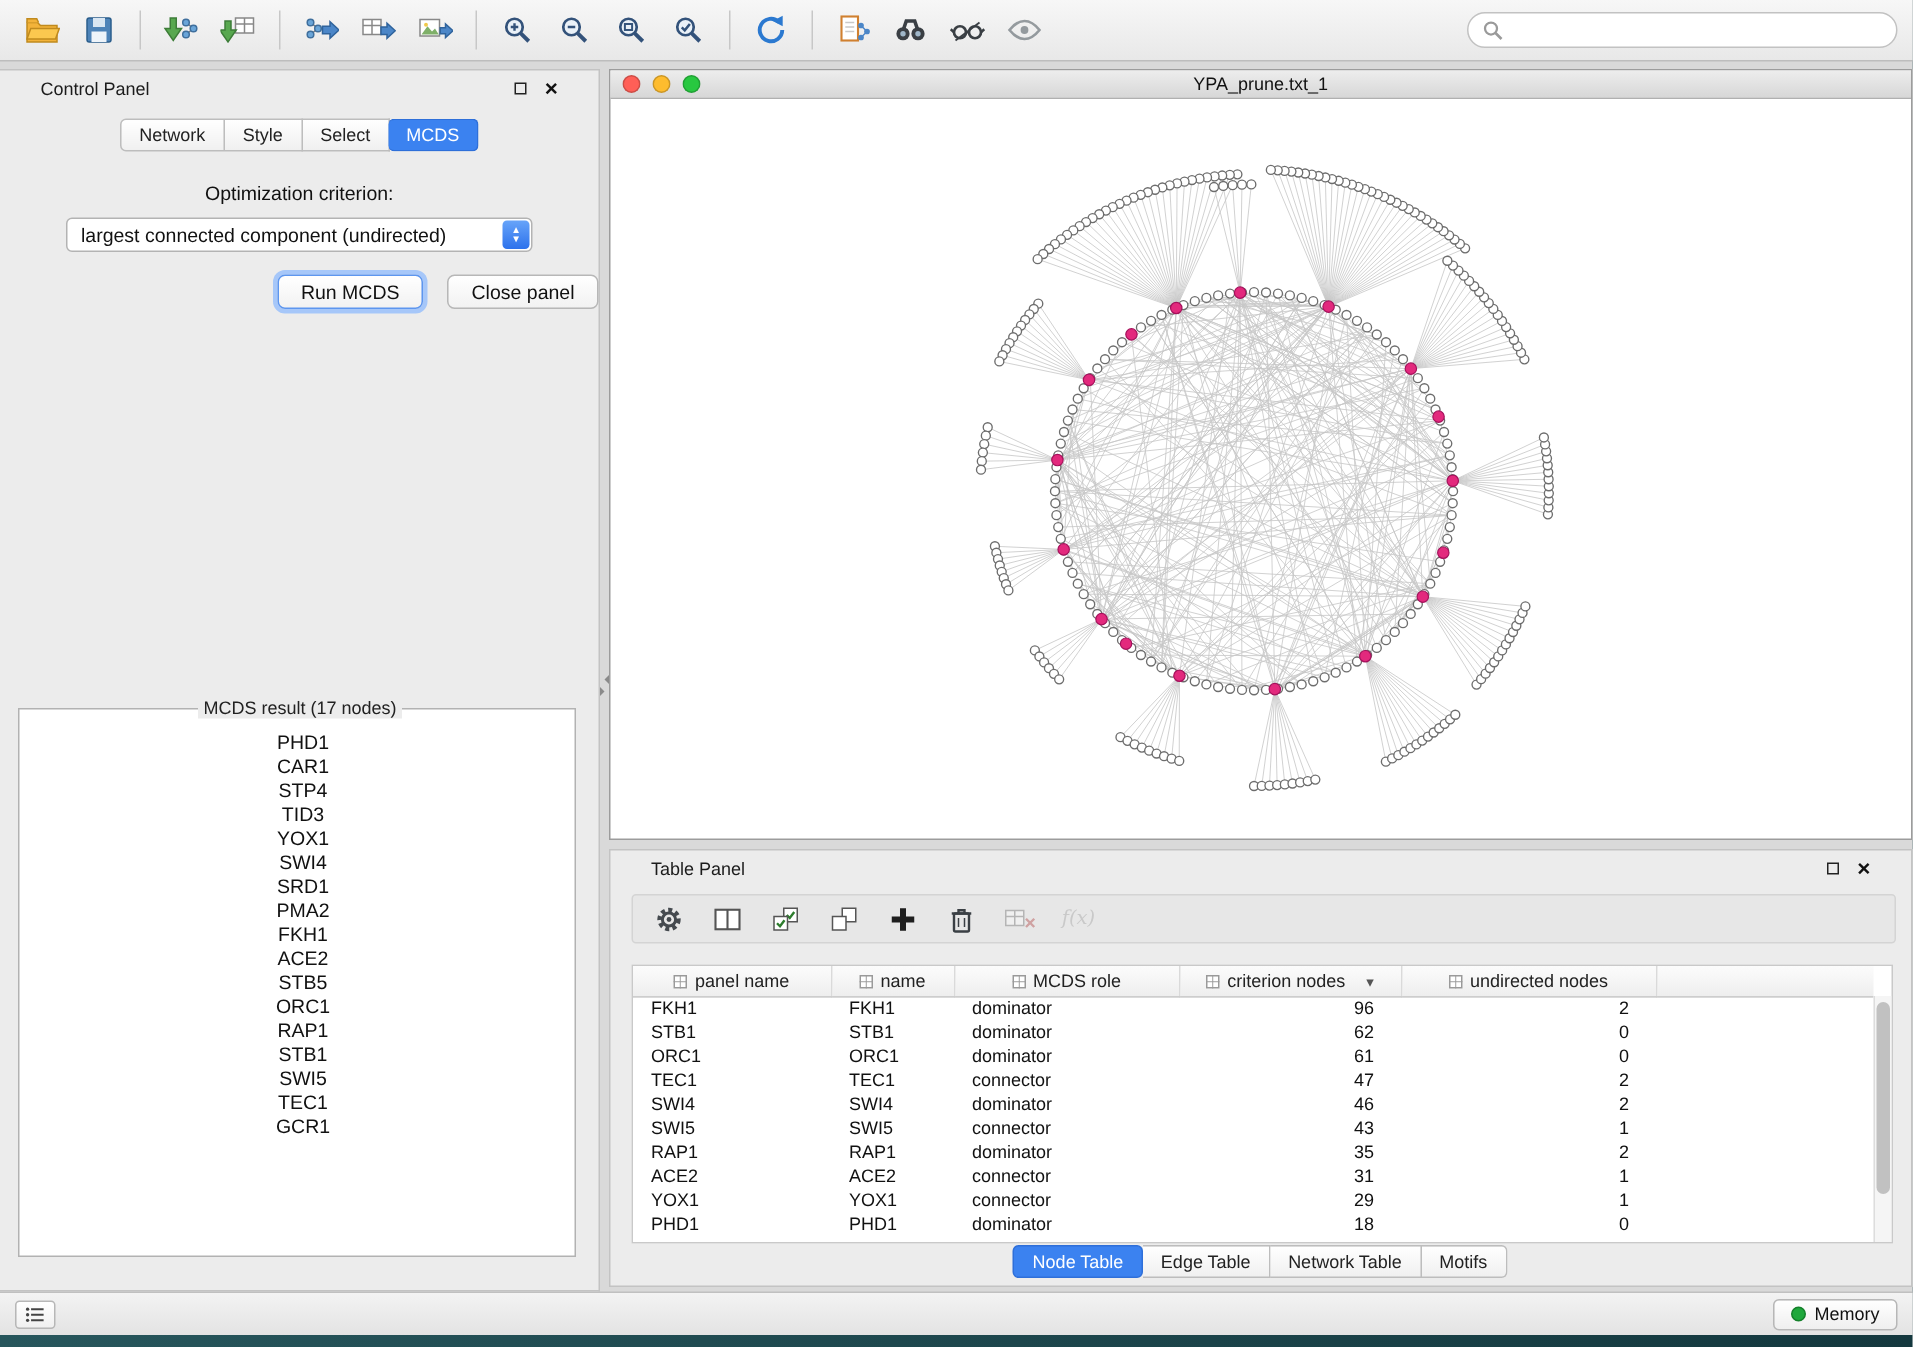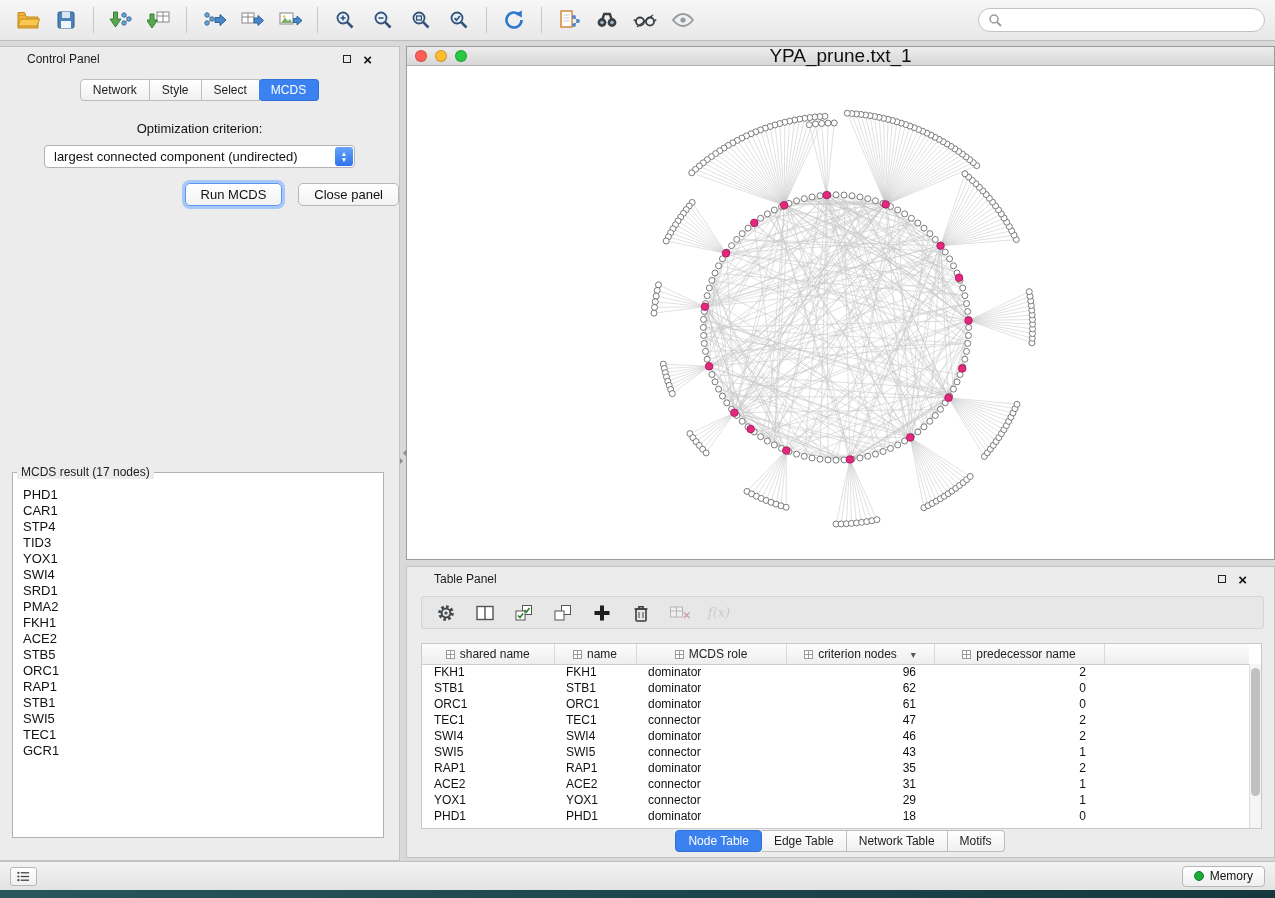--- a/index.html
+++ b/index.html
@@ -42,41 +42,41 @@
   .dd-stepper { position:absolute; right:1px; top:1px; bottom:1px; width:18px;
     background:linear-gradient(#67a4f9,#2d72ec); border-radius:3px;
     display:flex; flex-direction:column; align-items:center; justify-content:center;
     color:#fff; font-size:6.5px; line-height:5.5px; }
   .btn-row { display:flex; justify-content:flex-end; gap:16px; margin-top:15px; }
   .mac-btn { font-size:13px; padding:3px 15px; background:linear-gradient(#ffffff,#f2f2f2);
     border:1px solid #b7b7b7; border-radius:5px; color:#111; }
   .mac-btn.focused { box-shadow:0 0 0 3px #a6c7f9; border-color:#5d96ef; }
 
   .result-box { position:absolute; left:12px; right:15px; top:418px; bottom:22px;
-    border:1px solid #b2b2b2; background:#fff; margin:0; padding:6px 2px 2px; }
+    border:1px solid #b2b2b2; background:#fff; margin:0; padding:6px 2px 2px;text-align:center; }
   .result-box legend { font-size:12px; color:#222; background:#ececec; padding:0 4px; margin-left:2px; }
   .result-list { height:100%; overflow:hidden; padding:2px 0 0 8px; font-size:13px; line-height:16px; color:#111; }
   .mcds-item { height:16px; }
 
   
   .vsplitter { position:absolute; left:400px; top:46px; width:6px; height:815px; background:#d9d9d9; }
   .vsplitter .grip { position:absolute; top:404px; left:0; width:6px; height:18px;
     display:flex; flex-direction:column; align-items:center; gap:2px; }
   .grip i { width:0; height:0; border:3px solid transparent; display:block; }
   .grip .l { border-right-color:#8a8a8a; }
   .grip .r { border-left-color:#8a8a8a; }
 
   
   .network-window { position:absolute; left:406px; top:46px; width:869px; height:514px;
     background:#fff; border:1px solid #9c9c9c; }
   .net-titlebar { height:19px; background:linear-gradient(#ededed,#d7d7d7); border-bottom:1px solid #b0b0b0;
     position:relative; display:flex; align-items:center; padding-left:8px; gap:8px; }
   .tl { width:12px; height:12px; border-radius:50%; border:0.5px solid rgba(0,0,0,.2); }
   .tl.red { background:#ff5f57; } .tl.yellow { background:#febc2e; } .tl.green { background:#28c840; }
-  .net-title { position:absolute; left:0; right:0; text-align:center; font-size:19px; color:#111; }
+  .net-title { position:absolute; left:0; right:0; text-align:center; font-size:12px; color:#111; }
   .net-canvas { display:block; width:867px; height:493px; }
 
   
   .table-panel { position:absolute; left:406px; top:566px; width:869px; height:292px;
     background:#ececec; border:1px solid #c3c3c3; }
   .tp-toolbar { margin:5px 10px 0 14px; height:33px; display:flex; align-items:center; gap:15px;
     background:#e7e7e7; border:1px solid #d4d4d4; border-radius:3px; padding:0 12px; }
   .tico { width:24px; height:24px; display:flex; align-items:center; justify-content:center;
     background:none; border:0; padding:0; }
   .tico.disabled { opacity:.38; }
@@ -1172,25 +1172,25 @@
         <colgroup>
           <col style="width:132px">
             <col style="width:82px">
             <col style="width:150px">
           <col style="width:148px">
             <col style="width:170px">
             <col>
         </colgroup>
         <thead>
             <tr>
-              <th><span class="col-icon"></span><span>shared name</span></th>
+              <th><span class="col-icon"></span><span>panel name</span></th>
               <th><span class="col-icon"></span><span>name</span></th>
               <th><span class="col-icon"></span><span>MCDS role</span></th>
               <th><span class="col-icon"></span><span>criterion nodes</span><span class="sort-arrow">▾</span></th>
-              <th><span class="col-icon"></span><span>predecessor name</span></th>
+              <th><span class="col-icon"></span><span>undirected nodes</span></th>
               <th></th>
             </tr>
           </thead>
         <tbody>
             <tr>
               <td>FKH1</td>
               <td>FKH1</td>
               <td>dominator</td>
               <td class="num">96</td>
               <td class="num">2</td>

